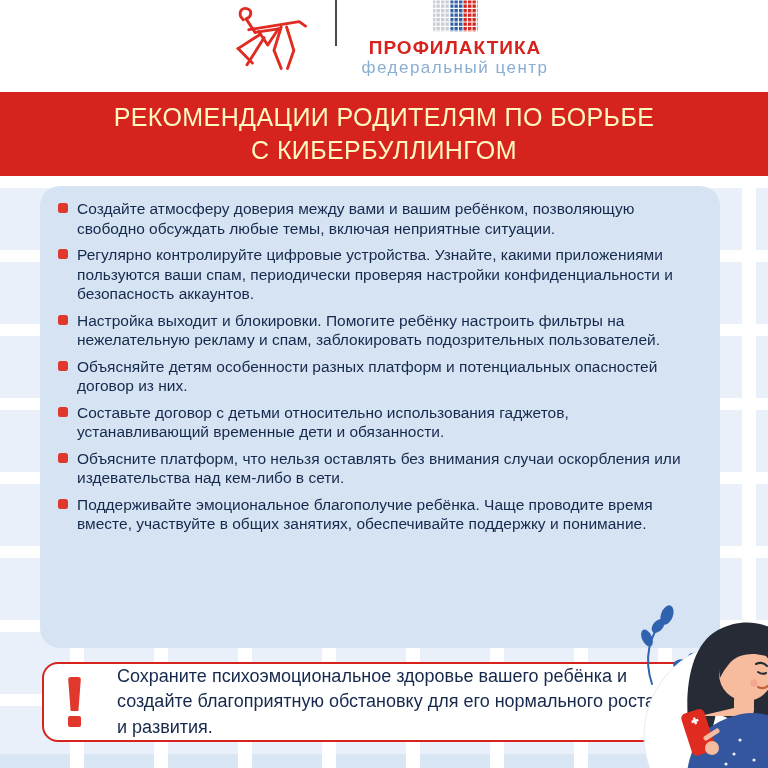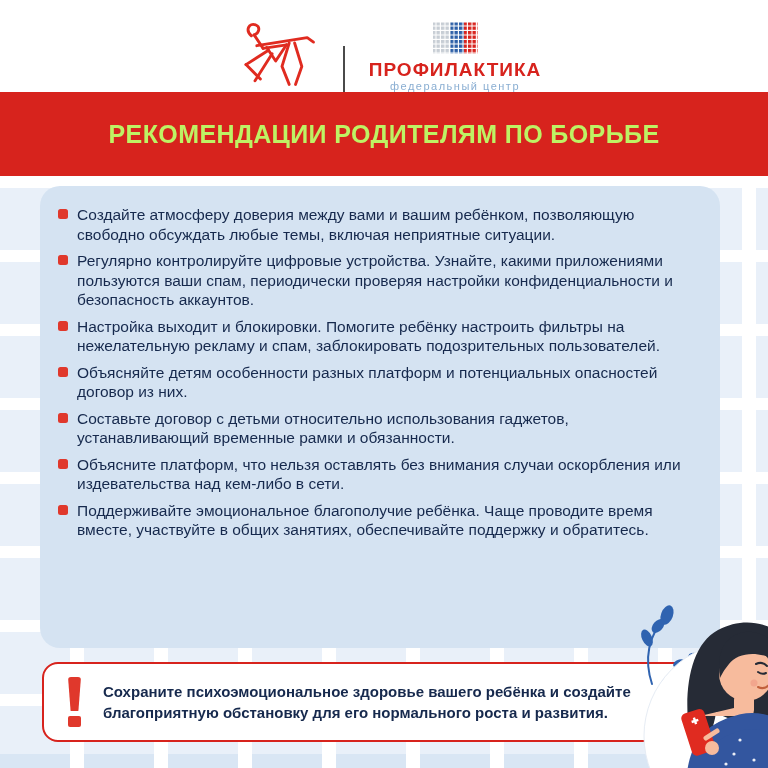--- a/index.html
+++ b/index.html
@@ -10,48 +10,48 @@
   .bg-pattern{position:absolute;inset:0;z-index:0;
     background-color:#ffffff;
     background-image:
       repeating-linear-gradient(90deg, rgba(255,255,255,0) 0 70px, #ffffff 70px 84px),
       repeating-linear-gradient(0deg, #e9f0f9 0 62px, #ffffff 62px 74px);}
   .bg-bottom-strip{position:absolute;left:0;right:0;bottom:0;height:14px;z-index:0;
     background:repeating-linear-gradient(90deg,#d9e6f4 0 70px,#ffffff 70px 84px);}
 
   
   .header{position:absolute;top:0;left:0;right:0;height:92px;background:#ffffff;z-index:2;
-    display:flex;align-items:flex-end;justify-content:center;gap:24px;}
+    display:flex;align-items:flex-start;justify-content:center;gap:24px;}
   .divider{width:2px;height:46px;background:#4a4a4a;}
   .logo-block{display:flex;flex-direction:column;align-items:center;gap:2px;}
   .logo-wordmark{color:#d7231d;font-weight:bold;font-size:19px;letter-spacing:1px;line-height:1;}
-  .logo-subtitle{color:#8aaed2;font-size:11px;letter-spacing:1.5px;line-height:1;}
+  .logo-subtitle{color:#8aaed2;font-size:17px;letter-spacing:1.5px;line-height:1;}
 
   
   .banner{position:absolute;top:92px;left:0;right:0;height:84px;background:#d7231d;z-index:2;
     display:flex;flex-direction:column;align-items:center;justify-content:center;}
-  .banner-line{color:#bef264;font-weight:bold;font-size:25px;letter-spacing:.4px;line-height:1.32;text-align:center;}
+  .banner-line{color:#fef9c3;font-weight:normal;font-size:25px;letter-spacing:.4px;line-height:1.32;text-align:center;}
 
   
   .card{position:absolute;top:186px;left:40px;width:680px;min-height:462px;z-index:1;
-    background:#d5e3f2;border-radius:20px;box-sizing:border-box;padding:19px 18px 10px 18px;
+    background:#d5e3f2;border-radius:20px;box-sizing:border-box;padding:13px 18px 10px 18px;
     display:flex;flex-direction:column;gap:7px;}
   .item{display:flex;align-items:flex-start;gap:9px;}
   .bullet{flex:0 0 auto;width:10px;height:10px;margin-top:4px;border-radius:2.5px;background:#e0382c;}
   .item p{margin:0;color:#16294d;font-size:15.5px;line-height:1.26;font-weight:500;max-width:612px;}
 
   
   .alert{position:absolute;top:662px;left:42px;width:698px;height:80px;z-index:1;
     background:#ffffff;border:2.5px solid #d7231d;border-radius:16px;box-sizing:border-box;
     display:flex;align-items:center;gap:22px;padding:0 24px;}
   .excl{display:flex;flex-direction:column;align-items:center;flex:0 0 auto;}
   .excl-bar{width:13px;height:34px;background:#e0382c;border-radius:3px;
     clip-path:polygon(0 0,100% 0,80% 100%,20% 100%);}
   .excl-dot{width:13px;height:11px;background:#e0382c;border-radius:2px;margin-top:5px;}
-  .alert-text{margin:0;color:#16294d;font-weight:bold;font-size:15px;line-height:1.42;max-width:545px;}
+  .alert-text{margin:14px;color:#16294d;font-weight:normal;font-size:18px;line-height:1.42;max-width:545px;}
 
   
   .illustration{position:absolute;right:0;bottom:0;width:180px;height:180px;z-index:3;}
 </style>
 </head>
 <body>
 
 <div class="page">
   <div class="bg-pattern"></div>
   <div class="bg-bottom-strip"></div>
@@ -93,20 +93,21 @@
           <rect x="32" y="0.5" width="13.5" height="31" fill="url(#pgRed)"></rect>
         </svg>
       </span>
       <span class="logo-wordmark">ПРОФИЛАКТИКА</span>
       <span class="logo-subtitle">федеральный центр</span>
     </div>
   </header>
 
   <div class="banner">
     <span class="banner-line">РЕКОМЕНДАЦИИ РОДИТЕЛЯМ ПО БОРЬБЕ</span>
+    <span class="banner-line">С КИБЕРБУЛЛИНГОМ</span>
   </div>
 
   <section class="card">
     <div class="item">
       <span class="bullet"></span>
       <p>Создайте атмосферу доверия между вами и вашим ребёнком, позволяющую свободно обсуждать любые темы, включая неприятные ситуации.</p>
     </div>
     <div class="item">
       <span class="bullet"></span>
       <p>Регулярно контролируйте цифровые устройства. Узнайте, какими приложениями пользуются ваши спам, периодически проверяя настройки конфиденциальности и безопасность аккаунтов.</p>
@@ -114,29 +115,29 @@
     <div class="item">
       <span class="bullet"></span>
       <p>Настройка выходит и блокировки. Помогите ребёнку настроить фильтры на нежелательную рекламу и спам, заблокировать подозрительных пользователей.</p>
     </div>
     <div class="item">
       <span class="bullet"></span>
       <p>Объясняйте детям особенности разных платформ и потенциальных опасностей договор из них.</p>
     </div>
     <div class="item">
       <span class="bullet"></span>
-      <p>Составьте договор с детьми относительно использования гаджетов, устанавливающий временные рамки и обязанности.</p>
+      <p>Составьте договор с детьми относительно использования гаджетов, устанавливающий временные дети и обязанности.</p>
     </div>
     <div class="item">
       <span class="bullet"></span>
       <p>Объясните платформ, что нельзя оставлять без внимания случаи оскорбления или издевательства над кем-либо в сети.</p>
     </div>
     <div class="item">
       <span class="bullet"></span>
-      <p>Поддерживайте эмоциональное благополучие ребёнка. Чаще проводите время вместе, участвуйте в общих занятиях, обеспечивайте поддержку и обратитесь.</p>
+      <p>Поддерживайте эмоциональное благополучие ребёнка. Чаще проводите время вместе, участвуйте в общих занятиях, обеспечивайте поддержку и понимание.</p>
     </div>
   </section>
 
   <section class="alert">
     <span class="excl">
       <span class="excl-bar"></span>
       <span class="excl-dot"></span>
     </span>
     <p class="alert-text">Сохраните психоэмоциональное здоровье вашего ребёнка и создайте благоприятную обстановку для его нормального роста и развития.</p>
   </section>

